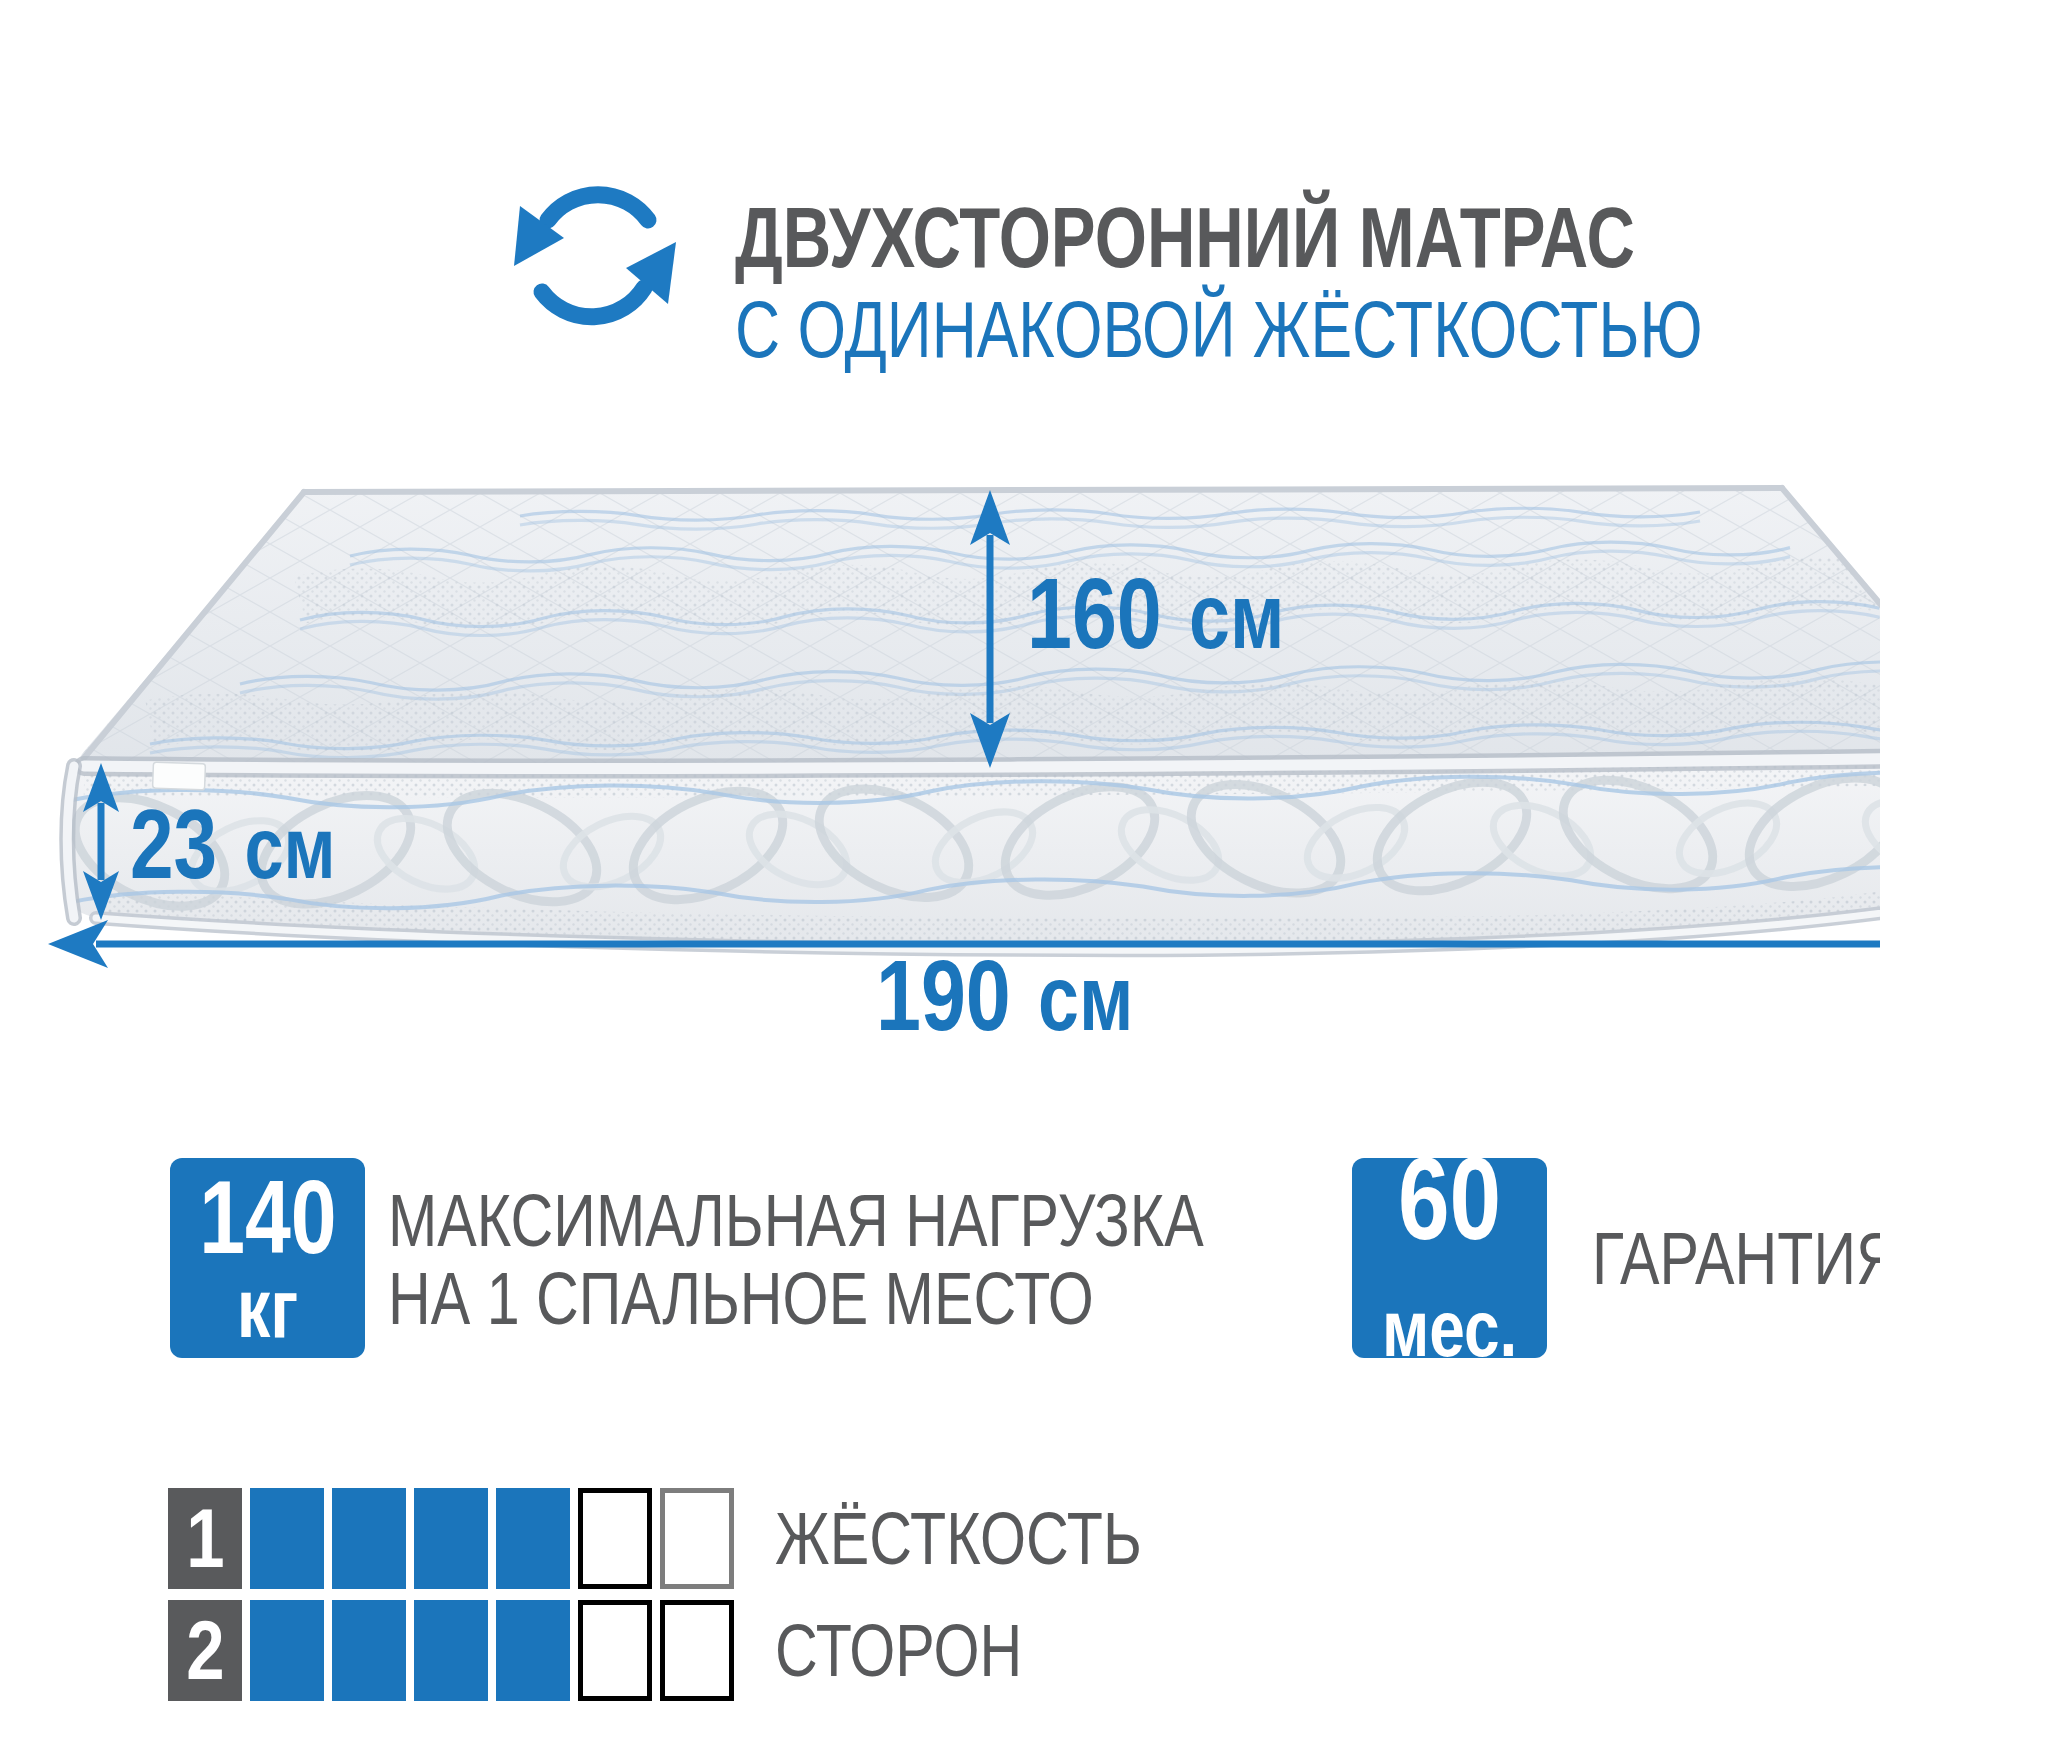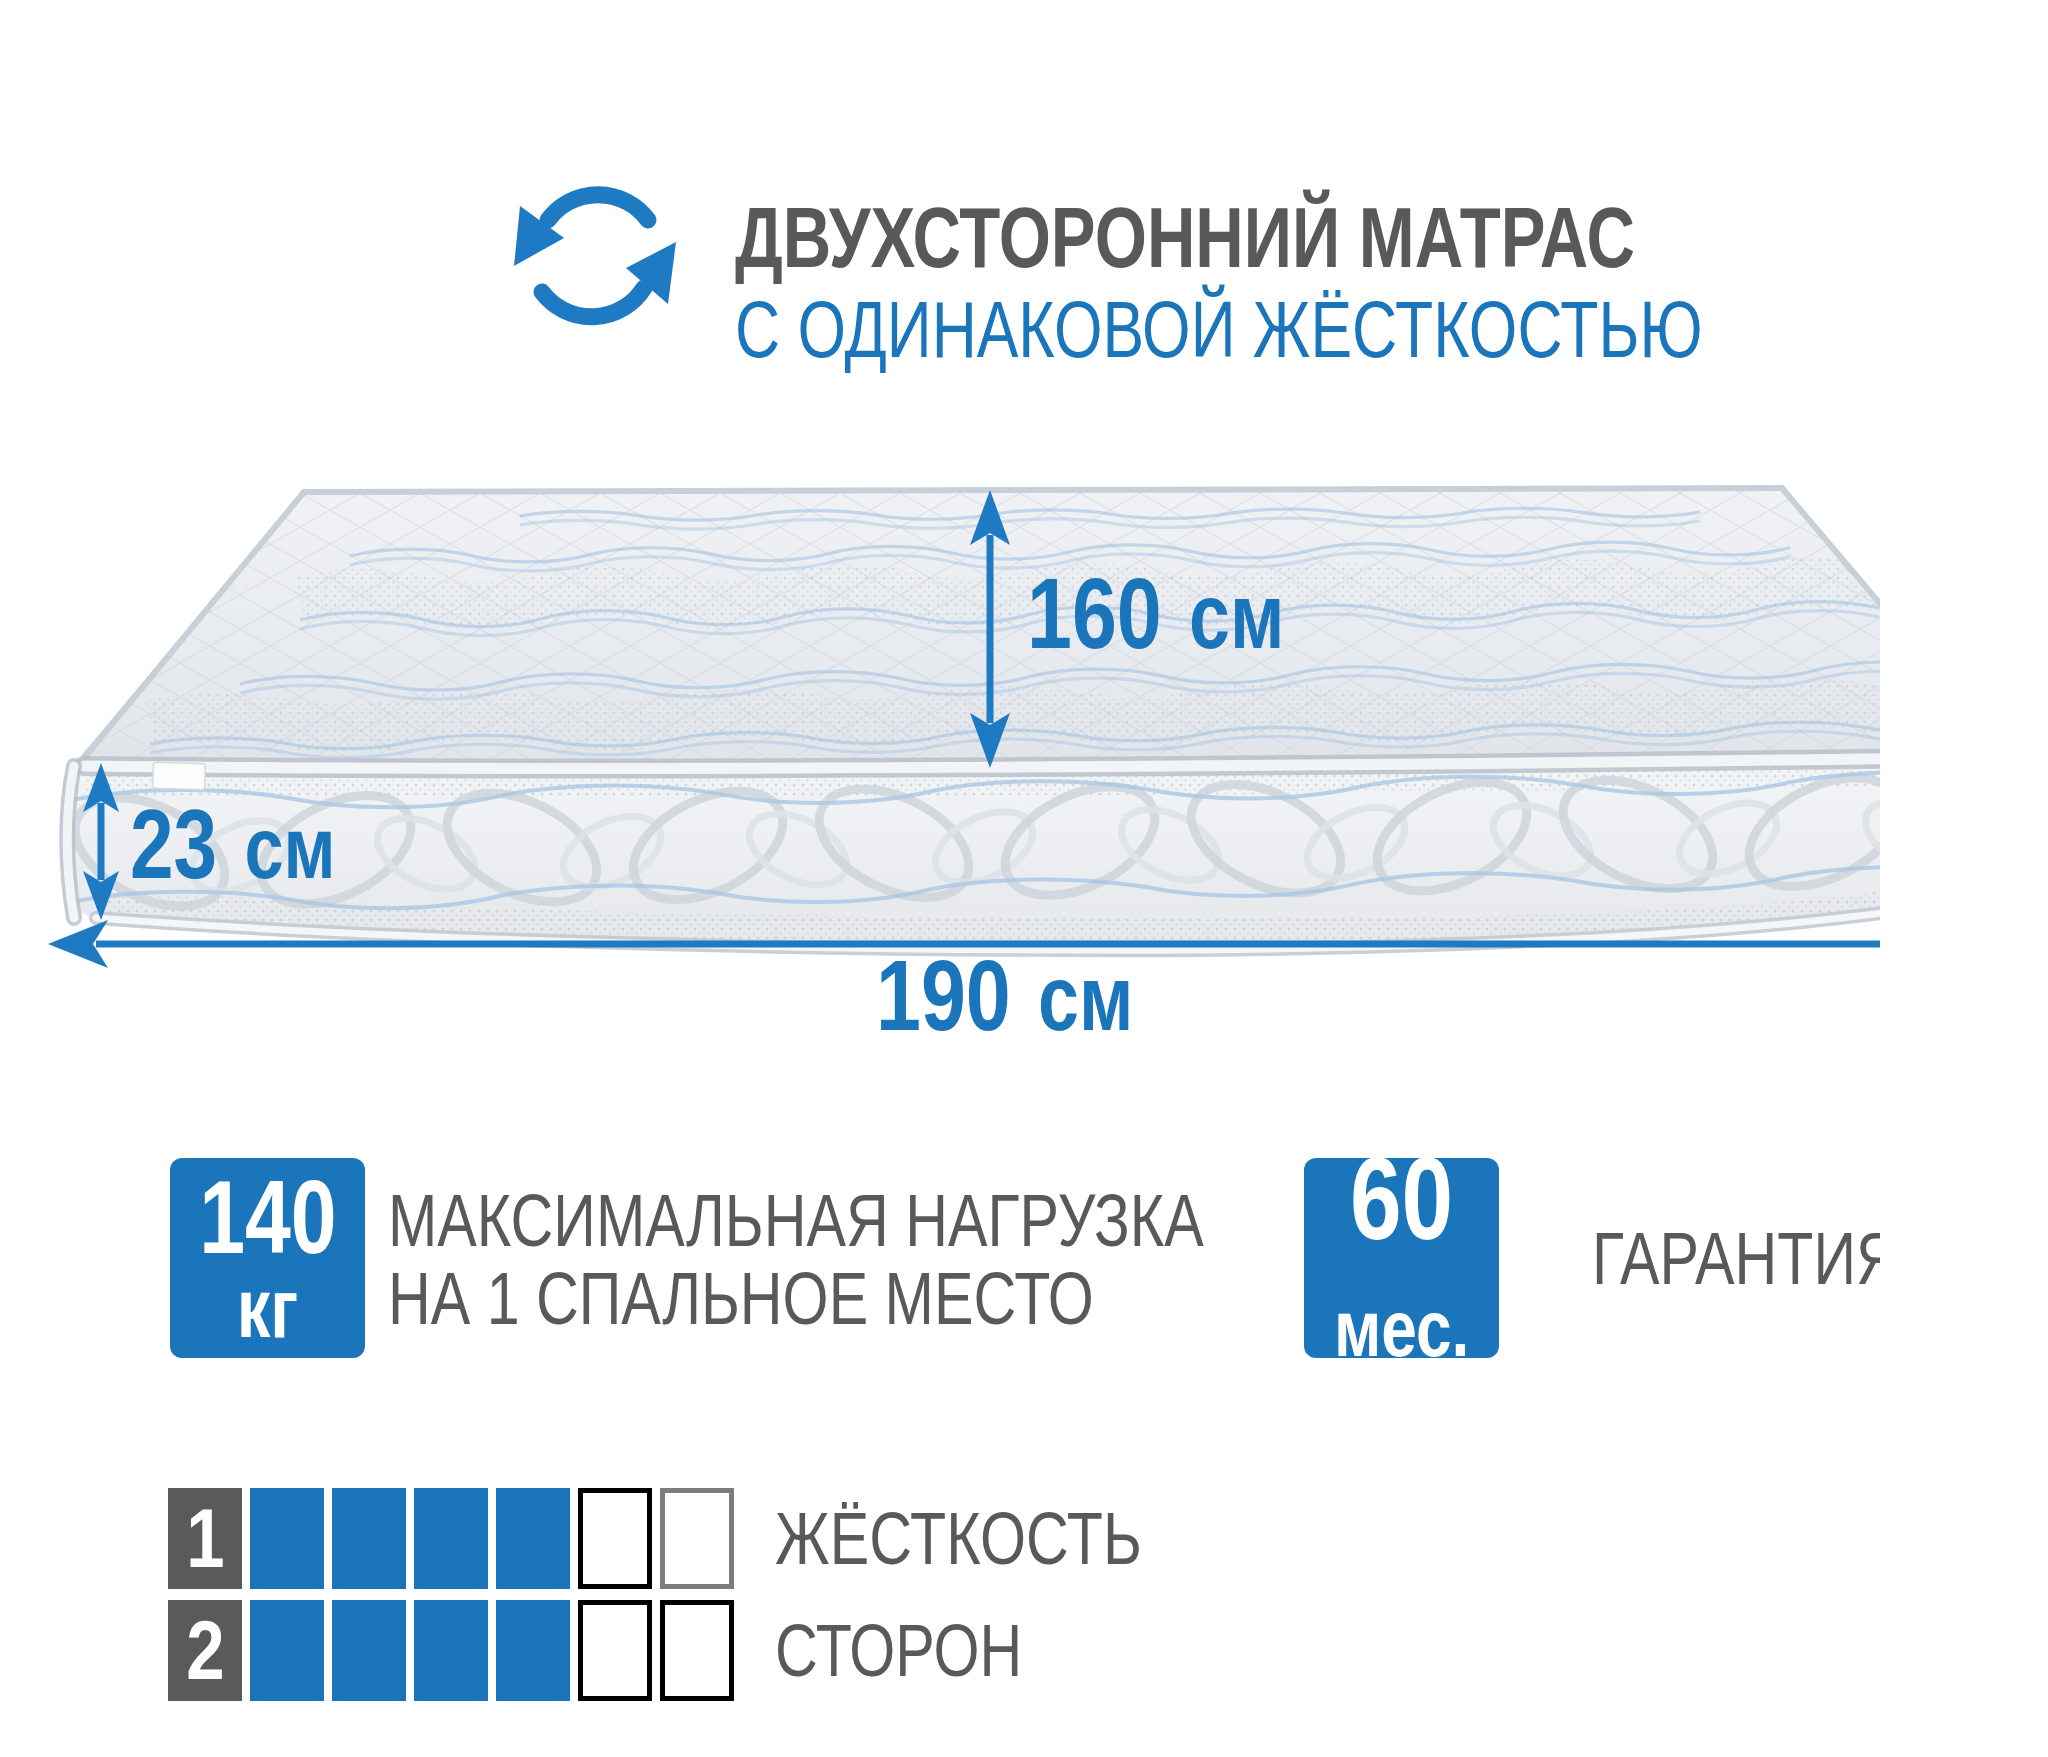--- a/index.html
+++ b/index.html
@@ -29,21 +29,21 @@
   .dim-l{left:876px;top:938px;}
 
   
   .badge{background:var(--blue);border-radius:12px;width:195px;height:200px;
          display:flex;flex-direction:column;align-items:center;justify-content:center;color:#fff;font-weight:bold;}
   .badge .bval{transform:scaleX(.8);transform-origin:50% 50%;}
   .badge .bunit{transform:scaleX(.8);transform-origin:50% 50%;}
   .badge1{left:170px;top:1158px;}
   .badge1 .bval{font-size:103px;line-height:100px;}
   .badge1 .bunit{font-size:84px;line-height:80px;}
-  .badge2{left:1304px;top:1158px;gap:36px;}
+  .badge2{left:1352px;top:1158px;gap:36px;}
   .badge2 .bval{font-size:116px;line-height:106px;}
   .badge2 .bunit{font-size:80px;line-height:82px;}
   .badge-desc{left:388px;top:1182px;color:var(--gray);font-size:74px;line-height:78px;}
   .warranty-label{left:1592px;top:1222px;color:var(--gray);font-size:74px;line-height:74px;}
 
   
   .firmness{left:168px;top:1488px;}
   .f-row{display:flex;margin-bottom:11px;}
   .f-cell{width:74px;height:101px;margin-right:8px;box-sizing:border-box;flex:none;}
   .f-num{background:var(--numsq);color:#fff;font-weight:bold;font-size:84px;line-height:101px;text-align:center;}

